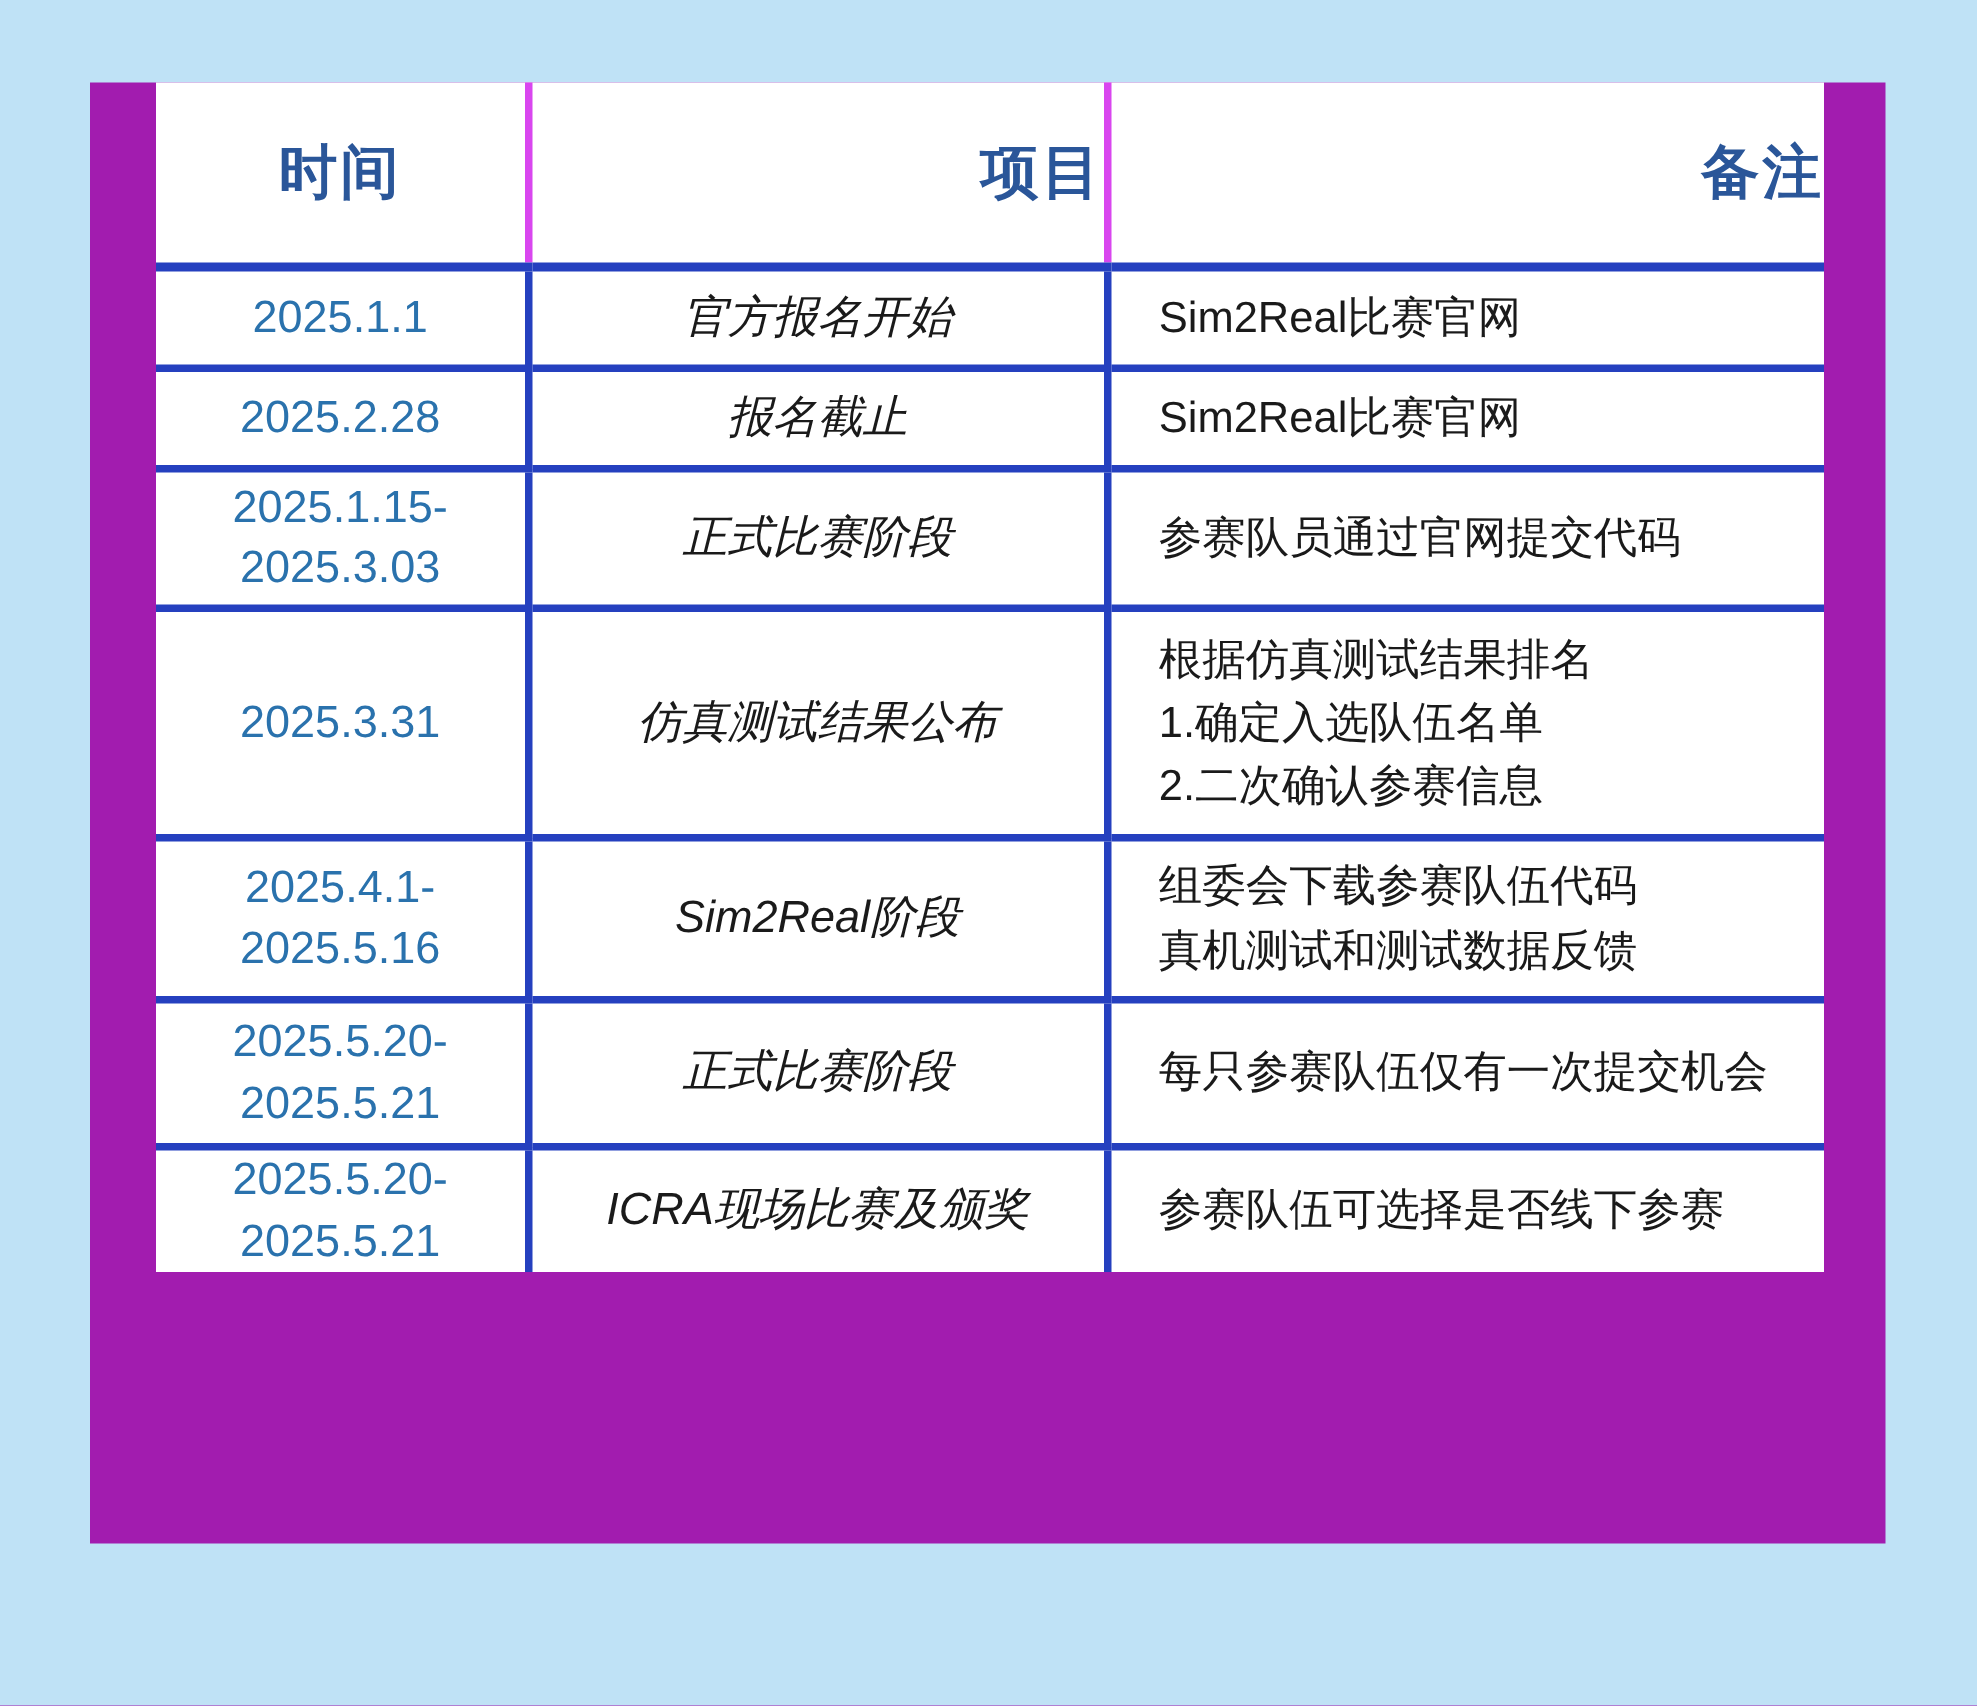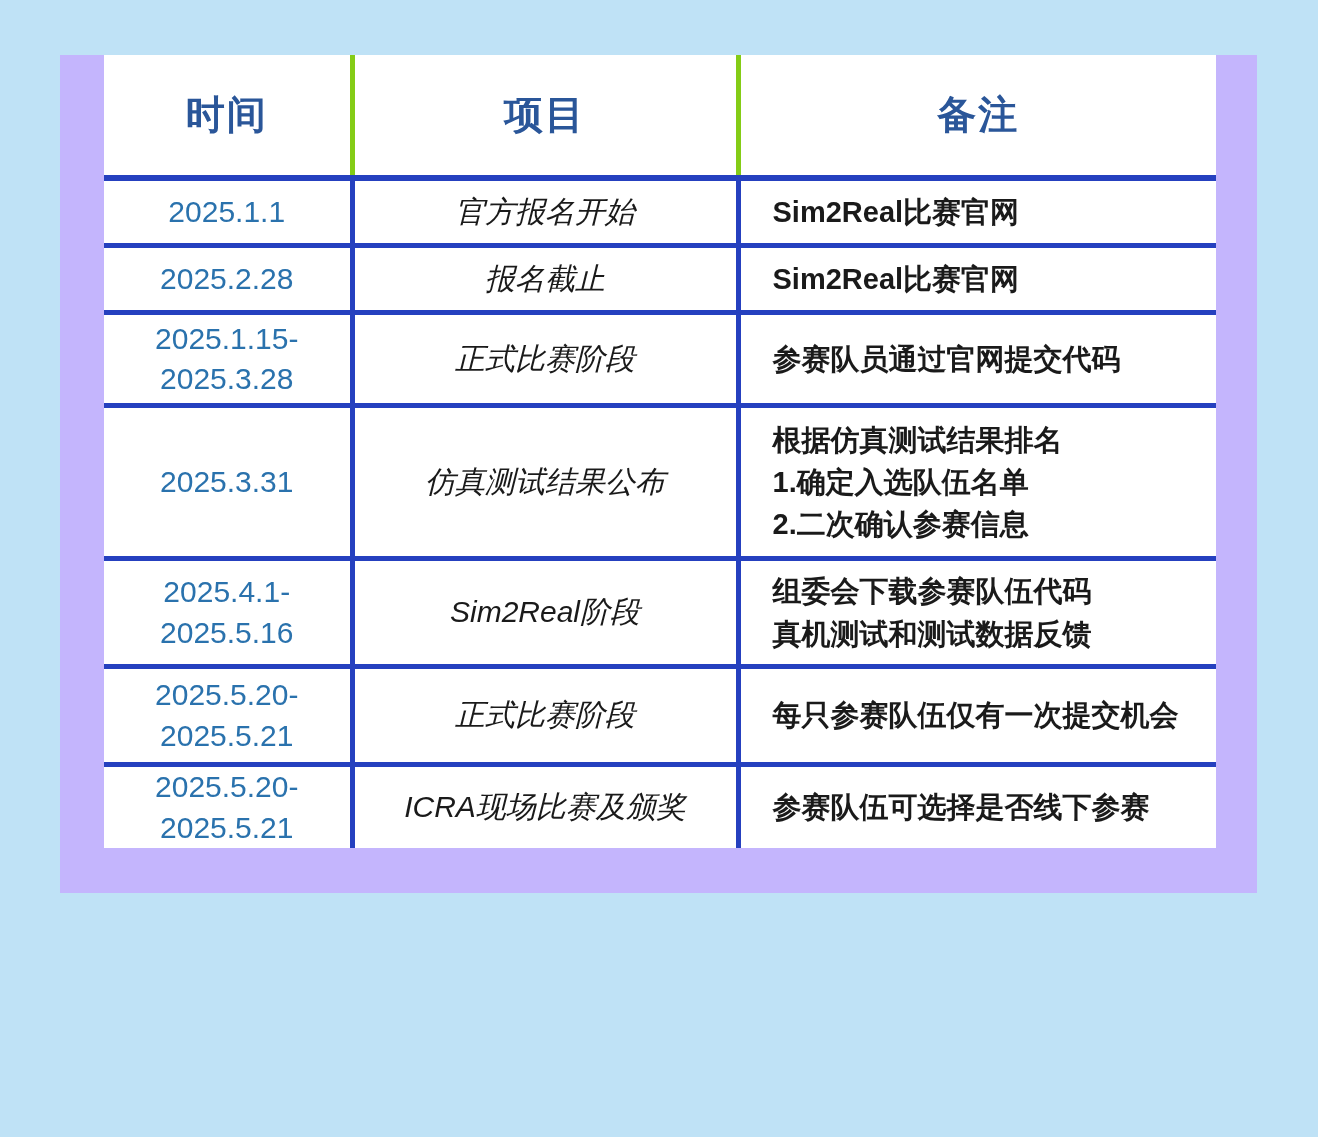--- a/index.html
+++ b/index.html
@@ -20,22 +20,22 @@
     width: 1318px;
     height: 1137px;
   }
 
   
   .card {
     position: absolute;
     left: 60px;
     top: 55px;
     width: 1197px;
-    height: 838px;
-    background: #c4b5fd;
+    height: 974px;
+    background: #a21caf;
   }
 
   
   .schedule-table {
     position: absolute;
     left: 44px;   
     top: 0px;
     width: 1112px; 
     border-collapse: collapse;
     table-layout: fixed;
@@ -67,21 +67,22 @@
   thead th.col-item,
   thead th.col-remark,
   tbody td.col-item,
   tbody td.col-remark {
     border-left: 5px solid #2540bf;
   }
 
   
   thead th.col-item,
   thead th.col-remark {
-    border-left: 5px solid #84cc16;
+    border-left: 5px solid #d946ef;
+    text-align: right;
   }
 
   
   tbody tr {
     border-bottom: 5px solid #2540bf;
   }
   tbody tr:last-child {
     border-bottom: none;
   }
 
@@ -103,21 +104,21 @@
     font-size: 30px;
     font-weight: normal;
     color: #1a1a1a;
     line-height: 1.35;
     font-style: italic;
   }
 
   
   td.col-remark {
     font-size: 29px;
-    font-weight: bold;
+    font-weight: normal;
     color: #1a1a1a;
     line-height: 1.45;
     text-align: left;
     padding-left: 32px;
     padding-right: 8px;
   }
 
   .remark-line { display: block; white-space: nowrap; }
   .time-line   { display: block; white-space: nowrap; }
 
@@ -167,21 +168,21 @@
           </td>
           <td class="col-item">报名截止</td>
           <td class="col-remark">
             <span class="remark-line">Sim2Real比赛官网</span>
           </td>
         </tr>
 
         <tr class="r-2">
           <td class="col-time">
             <span class="time-line">2025.1.15-</span>
-            <span class="time-line">2025.3.28</span>
+            <span class="time-line">2025.3.03</span>
           </td>
           <td class="col-item">正式比赛阶段</td>
           <td class="col-remark">
             <span class="remark-line">参赛队员通过官网提交代码</span>
           </td>
         </tr>
 
         <tr class="r-3">
           <td class="col-time">
             <span class="time-line">2025.3.31</span>

